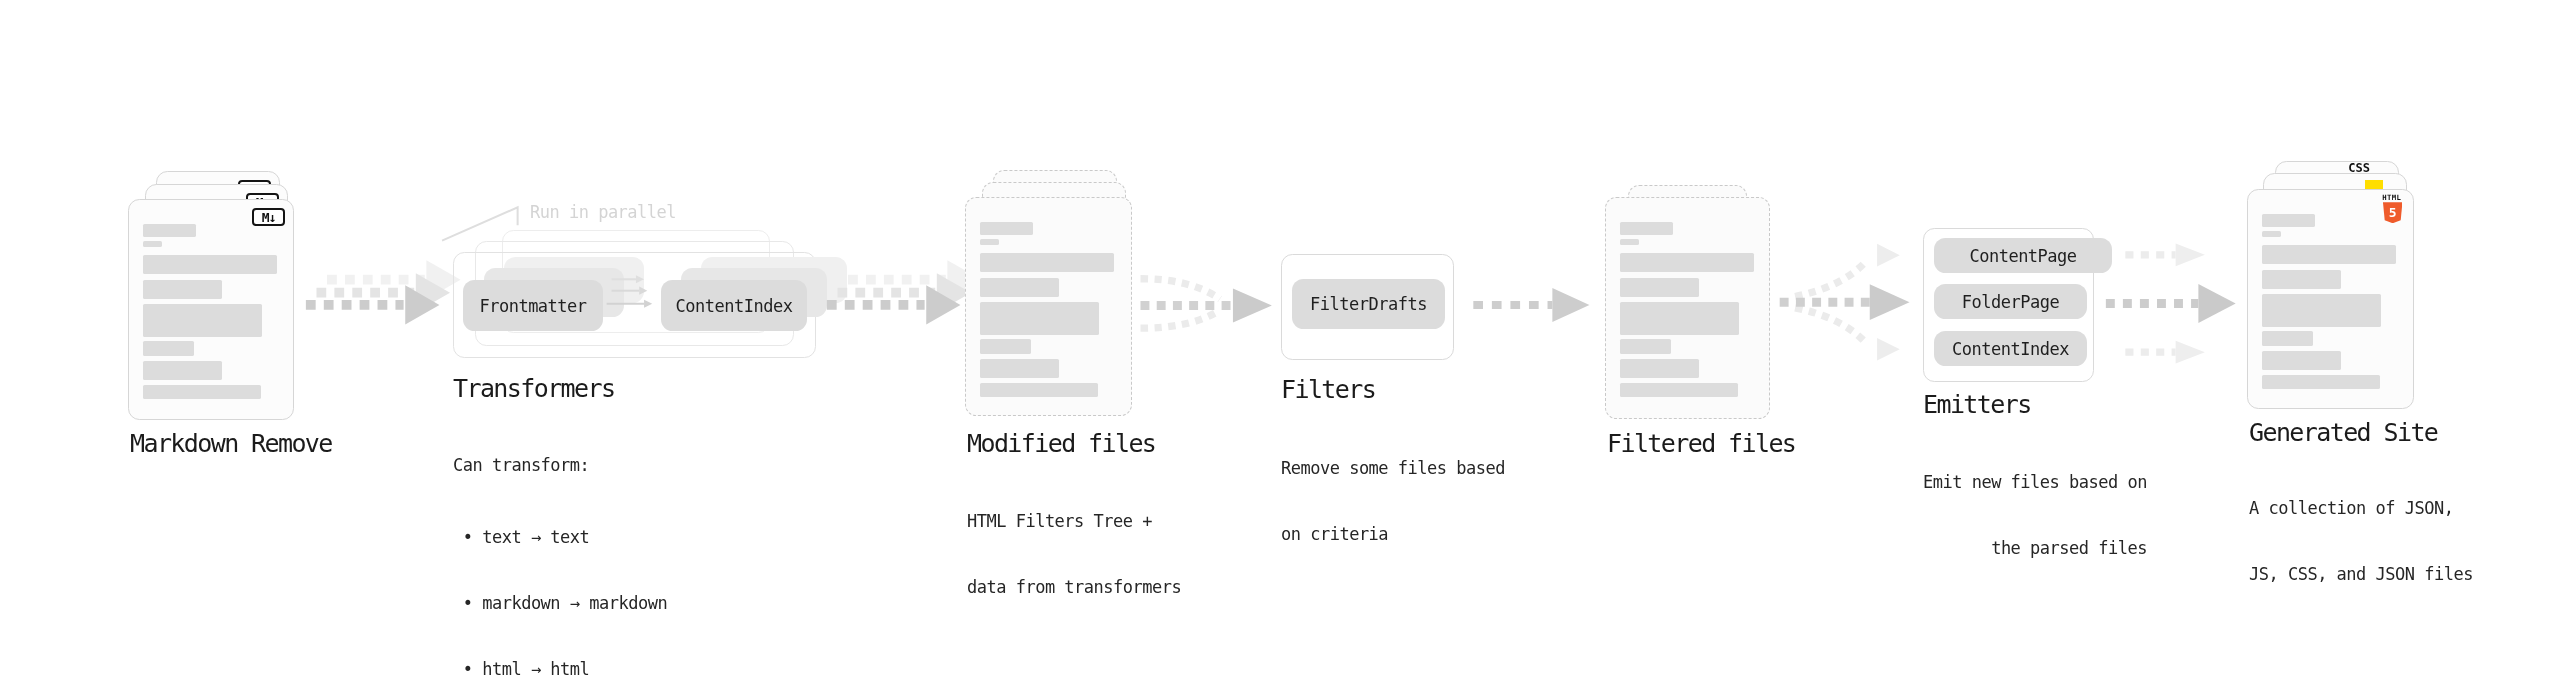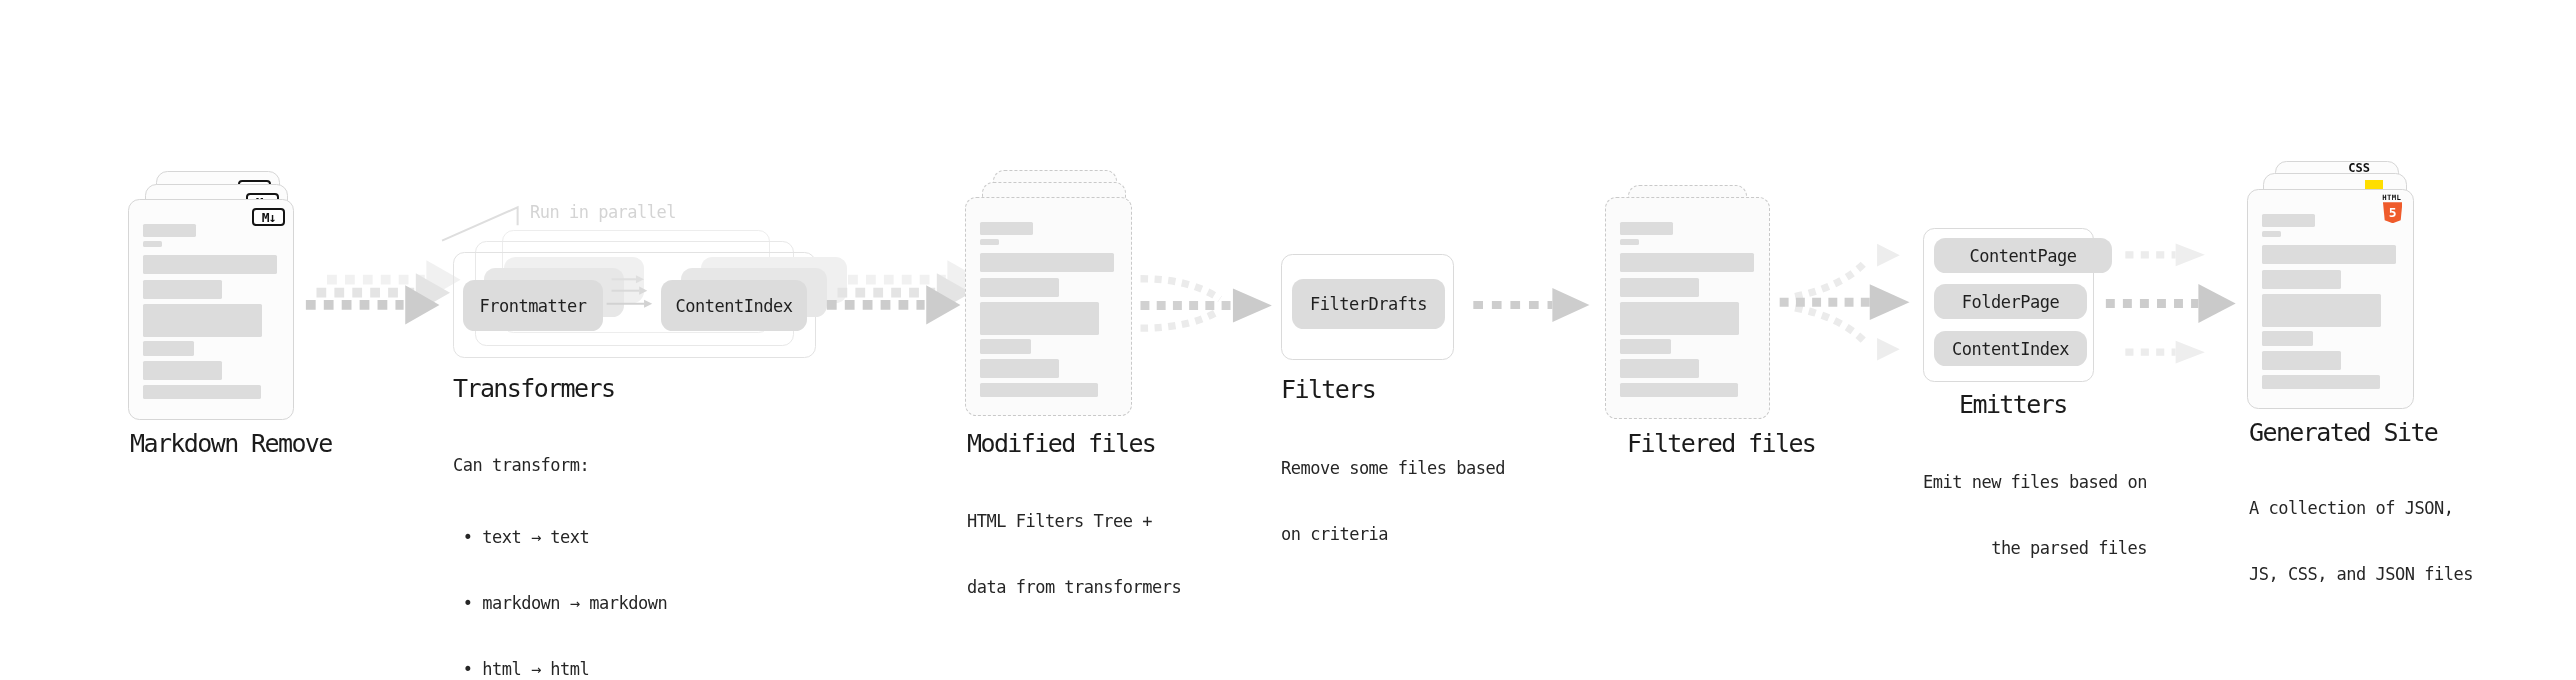--- a/index.html
+++ b/index.html
@@ -179,38 +179,38 @@
     <div class="file-card dashed" style="left:1605px;top:197px;width:165px;height:222px;">
         <div class="bar" style="top: 24.4px; width: 53px; height: 13px;"></div>
         <div class="bar" style="top: 41px; width: 18.7px; height: 5.7px;"></div>
         <div class="bar" style="top: 55px; width: 134px; height: 18.7px;"></div>
         <div class="bar" style="top: 80px; width: 79px; height: 18.7px;"></div>
         <div class="bar" style="top: 104px; width: 119px; height: 32.5px;"></div>
         <div class="bar" style="top: 141px; width: 51px; height: 14.6px;"></div>
         <div class="bar" style="top: 161px; width: 79px; height: 18.7px;"></div>
         <div class="bar" style="top: 185px; width: 118px; height: 14px;"></div>
       </div>
-    <div class="stage-title" style="left:1607px;top:429px;margin-left:20px;">Filtered files</div>
+    <div class="stage-title" style="left:1607px;top:429px;">Filtered files</div>
   </div>
 
   <svg class="abs" style="left:1774px;top:238px;" width="142" height="130" viewBox="0 0 175 160">
     <path d="M26 72 Q85 60 114 28" stroke="#ebebeb" stroke-width="9" stroke-dasharray="9 8" fill="none"></path>
     <polygon points="127,7 155,21 127,35" fill="#ededed"></polygon>
     <path d="M26 86 Q85 98 114 130" stroke="#ebebeb" stroke-width="9" stroke-dasharray="9 8" fill="none"></path>
     <polygon points="127,123 155,137 127,151" fill="#ededed"></polygon>
     <path d="M7 79 H118" stroke="#cfcfcf" stroke-width="11" stroke-dasharray="11 9" fill="none"></path>
     <polygon points="118,57 167,79 118,101" fill="#cbcbcb"></polygon>
   </svg>
 
   <div>
     <div class="frame-box" style="left:1923px;top:228px;width:171px;height:154px;border-color:#dadada;background:#ffffff;"></div>
     <div class="pill" style="left:1934px;top:238px;width:178px;height:35px;">ContentPage</div>
     <div class="pill" style="left:1934px;top:284px;width:153px;height:35px;">FolderPage</div>
     <div class="pill" style="left:1934px;top:331px;width:153px;height:35px;">ContentIndex</div>
-    <div class="stage-title" style="left:1923px;top:390px;margin-left:36px;">Emitters</div>
+    <div class="stage-title" style="left:1923px;top:390px;">Emitters</div>
     <div class="stage-desc" style="left:1923px;top:427px;text-align:right;">
       <div>Emit new files based on</div>
       <div>the parsed files</div>
     </div>
   </div>
 
   <svg class="abs" style="left:2101px;top:244px;" width="142" height="119" viewBox="0 0 175 146">
     <path d="M30 13 H92" stroke="#ececec" stroke-width="9" stroke-dasharray="10 9" fill="none"></path>
     <polygon points="92,-1 128,13 92,27" fill="#eeeeee"></polygon>
     <path d="M6 73 H120" stroke="#cccccc" stroke-width="11" stroke-dasharray="11 10" fill="none"></path>

